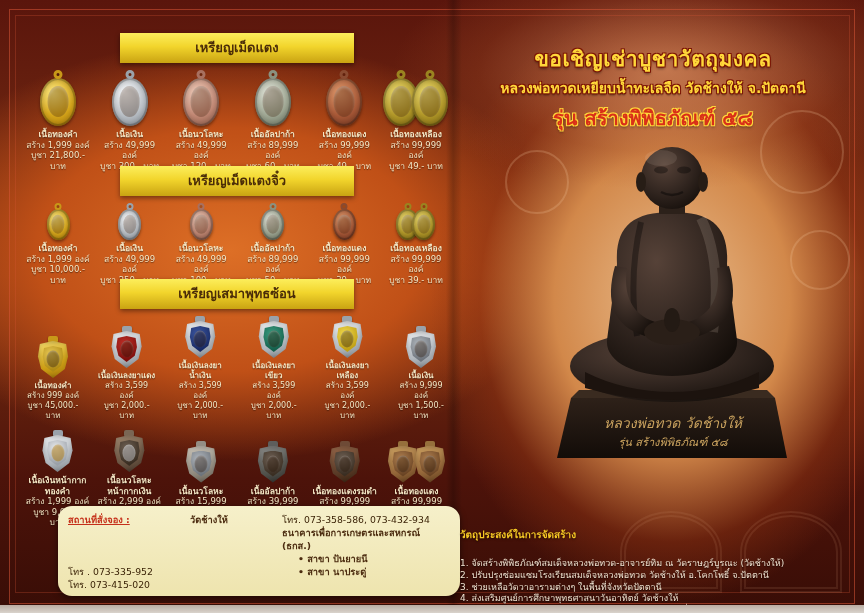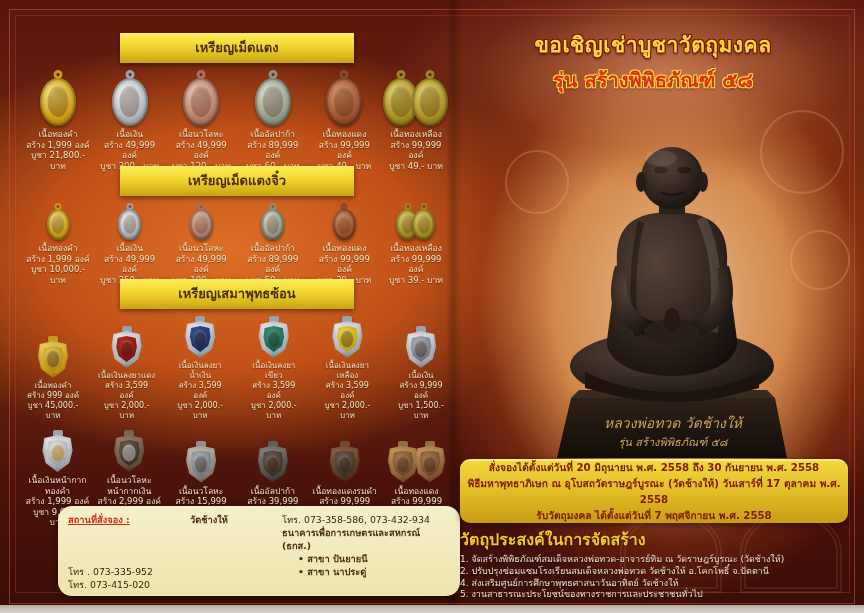--- a/index.html
+++ b/index.html
@@ -31,21 +31,21 @@
   .ribbon:before{left:-18px;clip-path:polygon(0 0,100% 25%,100% 100%,0 100%,28% 50%);}
   .ribbon:after{right:-18px;clip-path:polygon(0 25%,100% 0,72% 50%,100% 100%,0 100%);}
   .row{display:flex;justify-content:space-between;align-items:flex-end;}
   .item{text-align:center;}
   .row-s1 .item,.row-s2 .item{width:68px;}
   .row-s3a .item{width:58px;}
   .row-s3b .item{width:67px;}
   .icon-zone{display:flex;justify-content:center;align-items:flex-end;margin-bottom:3px;}
   .lbl{color:#f4e6c4;font-size:8.5px;line-height:10.5px;word-break:break-word;text-shadow:0 1px 1px rgba(0,0,0,.5);}
   .row-s3a .lbl{font-size:8px;line-height:10px;}
-  .lbl.mat{font-weight:normal;}
+  .lbl.mat{font-weight:bold;}
 
   
   .medal{position:relative;border-radius:50%;box-shadow:inset 0 0 0 2px rgba(0,0,0,.18),inset 0 0 7px rgba(0,0,0,.35),0 2px 3px rgba(0,0,0,.4);}
   .sz-big{width:36px;height:48px;margin-top:10px;}
   .sz-sml{width:23px;height:31px;margin-top:8px;}
   .medal .loop{position:absolute;top:-8px;left:50%;transform:translateX(-50%);width:9px;height:9px;border-radius:50%;border:3px solid;border-color:currentColor;box-sizing:border-box;background:rgba(0,0,0,.2);}
   .sz-sml .loop{width:7px;height:7px;border-width:2px;top:-6px;}
   .medal .bust{position:absolute;left:50%;top:50%;transform:translate(-50%,-52%);width:58%;height:64%;border-radius:50%;background:rgba(55,28,8,.30);box-shadow:inset 0 2px 3px rgba(255,255,255,.28);}
   .pair{display:flex;align-items:flex-end;}
   .pair .medal+ .medal{margin-left:-7px;}
@@ -93,38 +93,38 @@
     background:linear-gradient(180deg,#f6f0ca,#eee4ae);box-shadow:0 2px 6px rgba(0,0,0,.5);
     padding:8px 10px 6px;box-sizing:border-box;}
   .c-grid{display:grid;grid-template-columns:118px 1fr 168px;column-gap:4px;row-gap:1px;
     font-size:9.3px;line-height:12.3px;color:#4c2c10;}
   .c-label{color:#c5301a;font-weight:bold;text-decoration:underline;}
   .c-place{font-weight:bold;}
   .c-place.ind{padding-left:16px;}
   .c-phone{color:#3c2408;}
 
   
-  #title{position:absolute;left:452px;top:28px;width:402px;text-align:center;}
+  #title{position:absolute;left:452px;top:42px;width:402px;text-align:center;}
   .t1{font-size:21px;font-weight:bold;color:#ffd83a;letter-spacing:.5px;
     text-shadow:-1px -1px 0 #7c1505,1px -1px 0 #7c1505,-1px 1px 0 #7c1505,1px 1px 0 #7c1505,0 2px 3px rgba(0,0,0,.55);}
   .t2{margin-top:2px;font-size:14px;font-weight:bold;color:#ffd83a;
     text-shadow:-1px -1px 0 #7c1505,1px -1px 0 #7c1505,-1px 1px 0 #7c1505,1px 1px 0 #7c1505,0 2px 2px rgba(0,0,0,.55);}
   .t3{margin-top:3px;font-size:20px;font-weight:bold;color:#d93018;
     text-shadow:-1px -1px 0 #ffd83a,1px -1px 0 #ffd83a,-1px 1px 0 #ffd83a,1px 1px 0 #ffd83a,0 2px 3px rgba(0,0,0,.5);}
 
   #statue{position:absolute;left:505px;top:96px;width:335px;height:370px;}
 
   #schedule{position:absolute;left:460px;top:459px;width:388px;height:64px;border-radius:10px;
     background:linear-gradient(180deg,#f2d83e 0%,#e0ba24 55%,#c79d15 100%);
     border-top:2px solid #f8ec86;box-shadow:0 2px 6px rgba(0,0,0,.5);
     display:flex;flex-direction:column;justify-content:center;text-align:center;
     color:#7e1a06;font-weight:bold;font-size:10.2px;line-height:16px;padding:2px 6px;box-sizing:border-box;}
 
   #purpose{position:absolute;left:460px;top:527px;width:394px;}
-  #purpose .p-head{color:#f6c824;font-weight:bold;font-size:16px;text-shadow:0 1px 2px rgba(0,0,0,.6);margin-bottom:2px;}
+  #purpose .p-head{color:#f6c824;font-weight:bold;font-size:10px;text-shadow:0 1px 2px rgba(0,0,0,.6);margin-bottom:16px;}
   #purpose .p-item{color:#f2e4d2;font-size:9px;line-height:11.8px;text-shadow:0 1px 1px rgba(0,0,0,.6);}
 </style>
 </head>
 <body>
 
 <div id="poster">
   <div id="frame"></div>
   <div id="frame2"></div>
   <div id="fold"></div>
   <div class="orn" style="left:760px;top:110px;width:80px;height:80px;"></div>
@@ -475,20 +475,21 @@
       <div class="c-phone">โทร . 073-335-952</div>
       <div></div>
       <div class="c-place ind">• สาขา นาประดู่</div>
       <div class="c-phone">โทร. 073-415-020</div>
 
     </div>
   </div>
 
   <div id="title">
     <div class="t1">ขอเชิญเช่าบูชาวัตถุมงคล</div>
+    <div class="t2">หลวงพ่อทวดเหยียบน้ำทะเลจืด วัดช้างให้ จ.ปัตตานี</div>
     <div class="t3">รุ่น สร้างพิพิธภัณฑ์ ๕๘</div>
   </div>
 
   <div id="statue">
     <svg width="335" height="370" viewBox="0 0 335 370" xmlns="http://www.w3.org/2000/svg">
       <defs>
         <radialGradient id="bronze" cx="38%" cy="30%" r="80%">
           <stop offset="0%" stop-color="#564238"></stop>
           <stop offset="55%" stop-color="#322620"></stop>
           <stop offset="100%" stop-color="#140e0a"></stop>
@@ -522,28 +523,24 @@
       <circle cx="167" cy="82" r="31" fill="url(#bronze)"></circle>
       <ellipse cx="136" cy="86" rx="5" ry="10" fill="#271d16"></ellipse>
       <ellipse cx="198" cy="86" rx="5" ry="10" fill="#271d16"></ellipse>
       <ellipse cx="156" cy="74" rx="7" ry="3.5" fill="rgba(0,0,0,.35)"></ellipse>
       <ellipse cx="179" cy="74" rx="7" ry="3.5" fill="rgba(0,0,0,.35)"></ellipse>
       <path d="M156 96 Q167 102 178 96" stroke="rgba(0,0,0,.4)" stroke-width="2.5" fill="none"></path>
       <ellipse cx="156" cy="62" rx="16" ry="8" fill="rgba(255,240,220,.10)"></ellipse>
     </svg>
   </div>
 
-  <div id="schedule">
-    <div>สั่งจองได้ตั้งแต่วันที่ 20 มิถุนายน พ.ศ. 2558 ถึง 30 กันยายน พ.ศ. 2558</div>
-    <div>พิธีมหาพุทธาภิเษก ณ อุโบสถวัดราษฎร์บูรณะ (วัดช้างให้) วันเสาร์ที่ 17 ตุลาคม พ.ศ. 2558</div>
-    <div>รับวัตถุมงคล ได้ตั้งแต่วันที่ 7 พฤศจิกายน พ.ศ. 2558</div>
-  </div>
 
   <div id="purpose">
     <div class="p-head">วัตถุประสงค์ในการจัดสร้าง</div>
     <div class="p-item">1. จัดสร้างพิพิธภัณฑ์สมเด็จหลวงพ่อทวด-อาจารย์ทิม ณ วัดราษฎร์บูรณะ (วัดช้างให้)</div>
     <div class="p-item">2. ปรับปรุงซ่อมแซมโรงเรียนสมเด็จหลวงพ่อทวด วัดช้างให้ อ.โคกโพธิ์ จ.ปัตตานี</div>
+    <div class="p-item">3. ช่วยเหลือวัดวาอารามต่างๆ ในพื้นที่จังหวัดปัตตานี</div>
     <div class="p-item">4. ส่งเสริมศูนย์การศึกษาพุทธศาสนาวันอาทิตย์ วัดช้างให้</div>
     <div class="p-item">5. งานสาธารณะประโยชน์ของทางราชการและประชาชนทั่วไป</div>
   </div>
 
   <div id="bottom-strip"></div>
 </div>
 
 </body></html>

